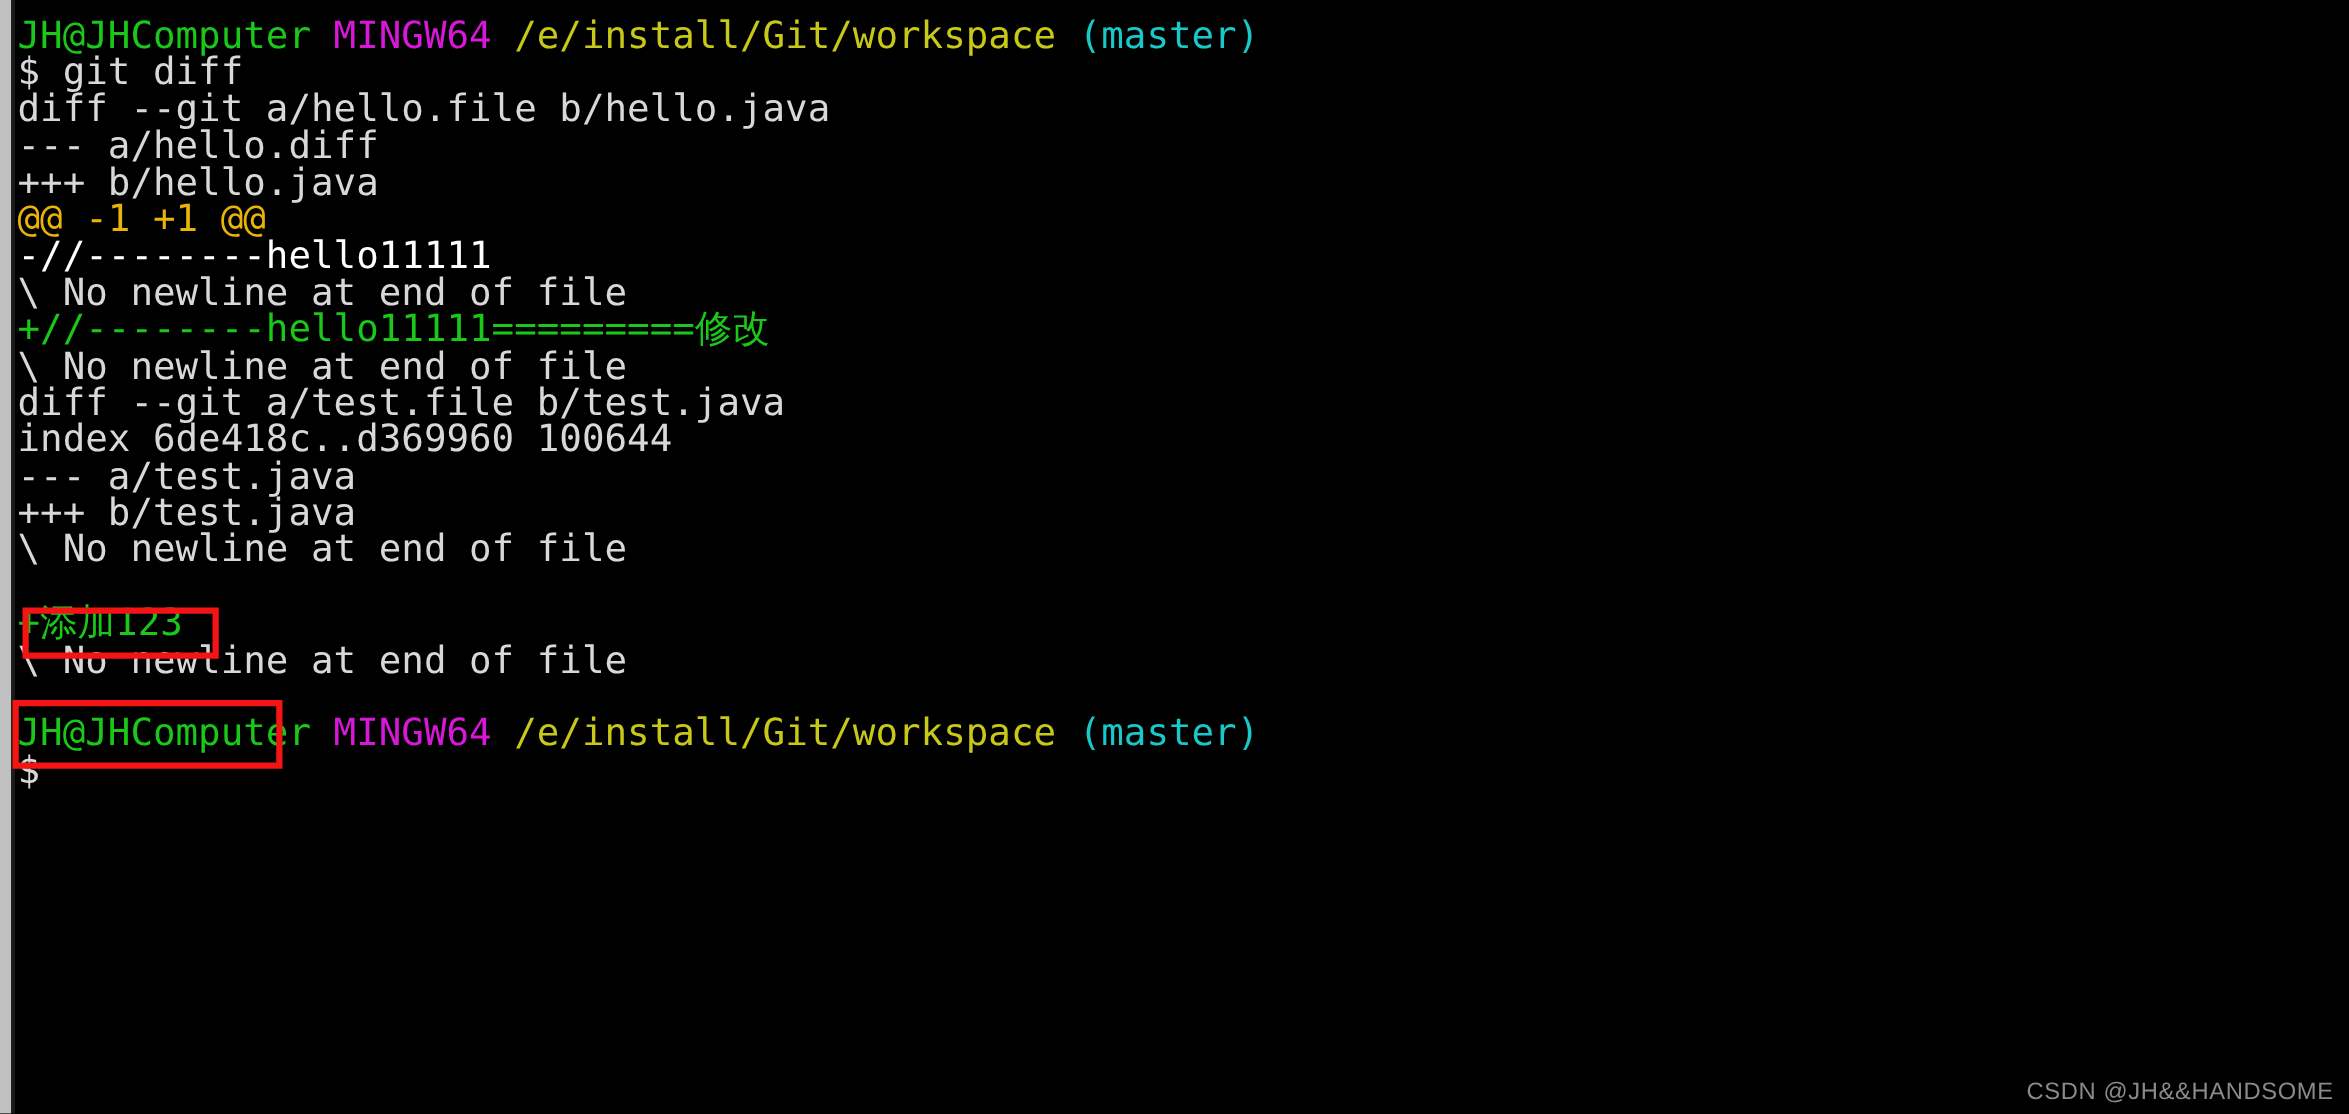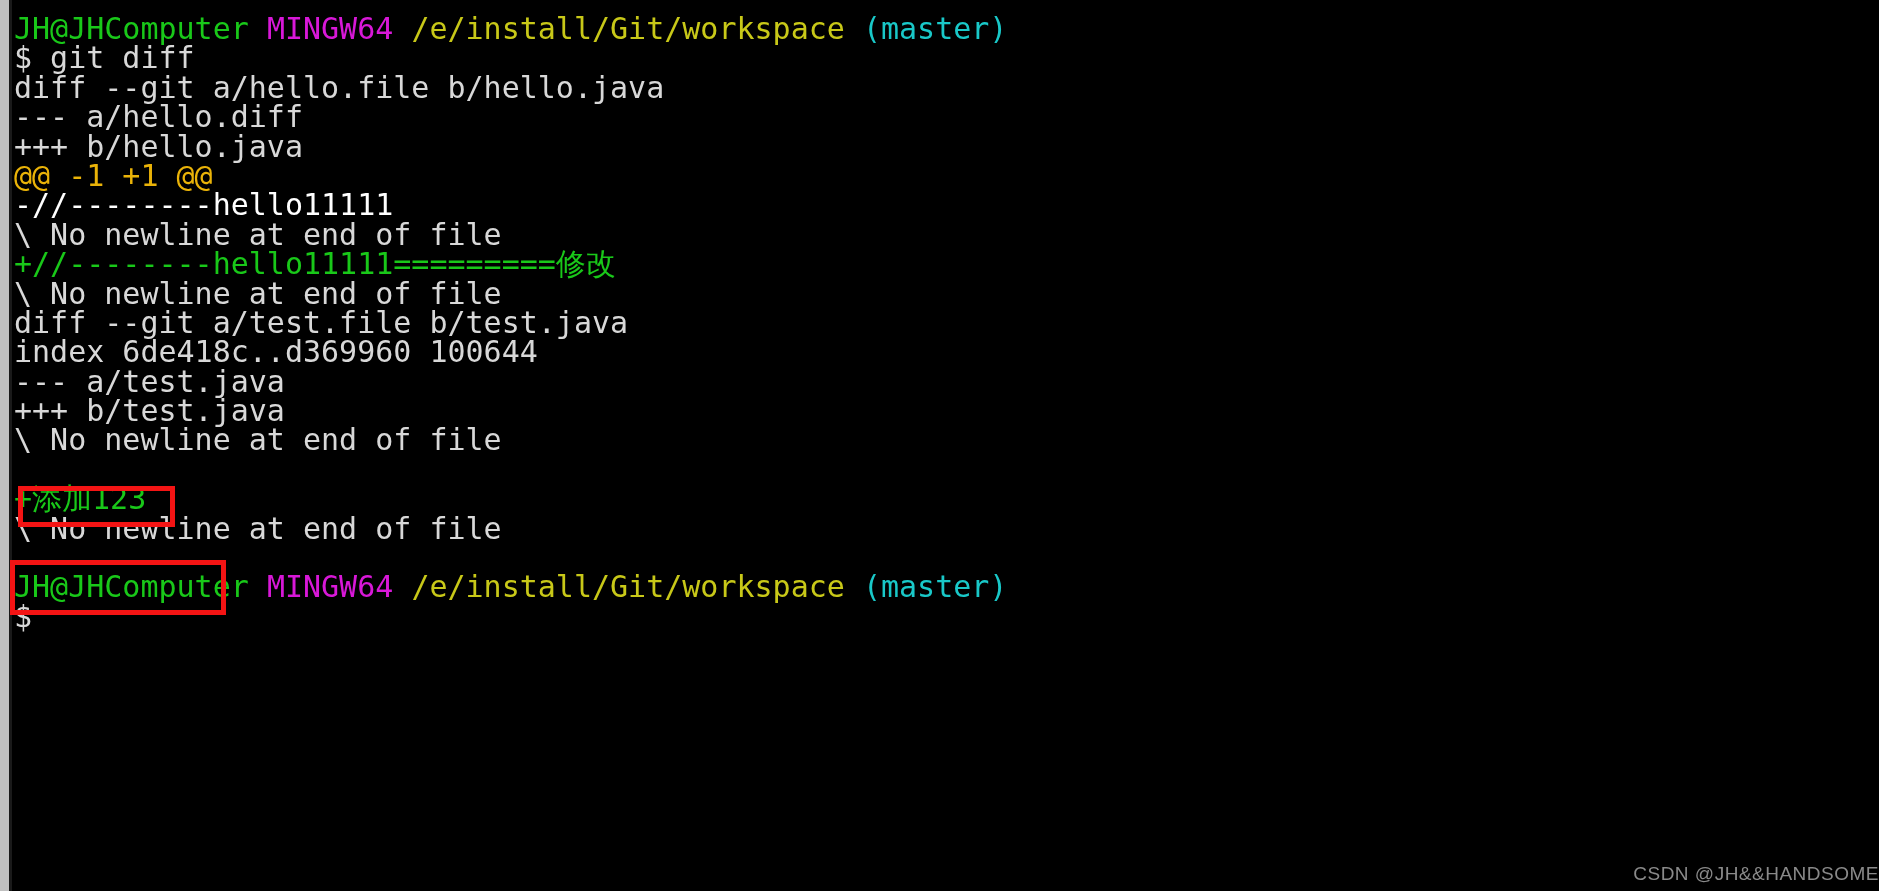--- a/index.html
+++ b/index.html
@@ -68,21 +68,21 @@
     position: absolute;
     border: 5px solid #f41414;
     box-sizing: border-box;
     pointer-events: none;
   }
   #anno-box-1 { left: 18px;  top: 486px; width: 157px; height: 41px; }
   #anno-box-2 { left: 10px;  top: 560px; width: 216px; height: 55px; }
 
   #watermark {
     position: absolute;
-    right: 0;
+    right: 12px;
     bottom: 6px;
     font-family: "Liberation Sans", sans-serif;
     font-size: 19px;
     color: #8a8a8a;
     letter-spacing: 0.5px;
     white-space: nowrap;
   }
 </style>
 </head>
 <body>

